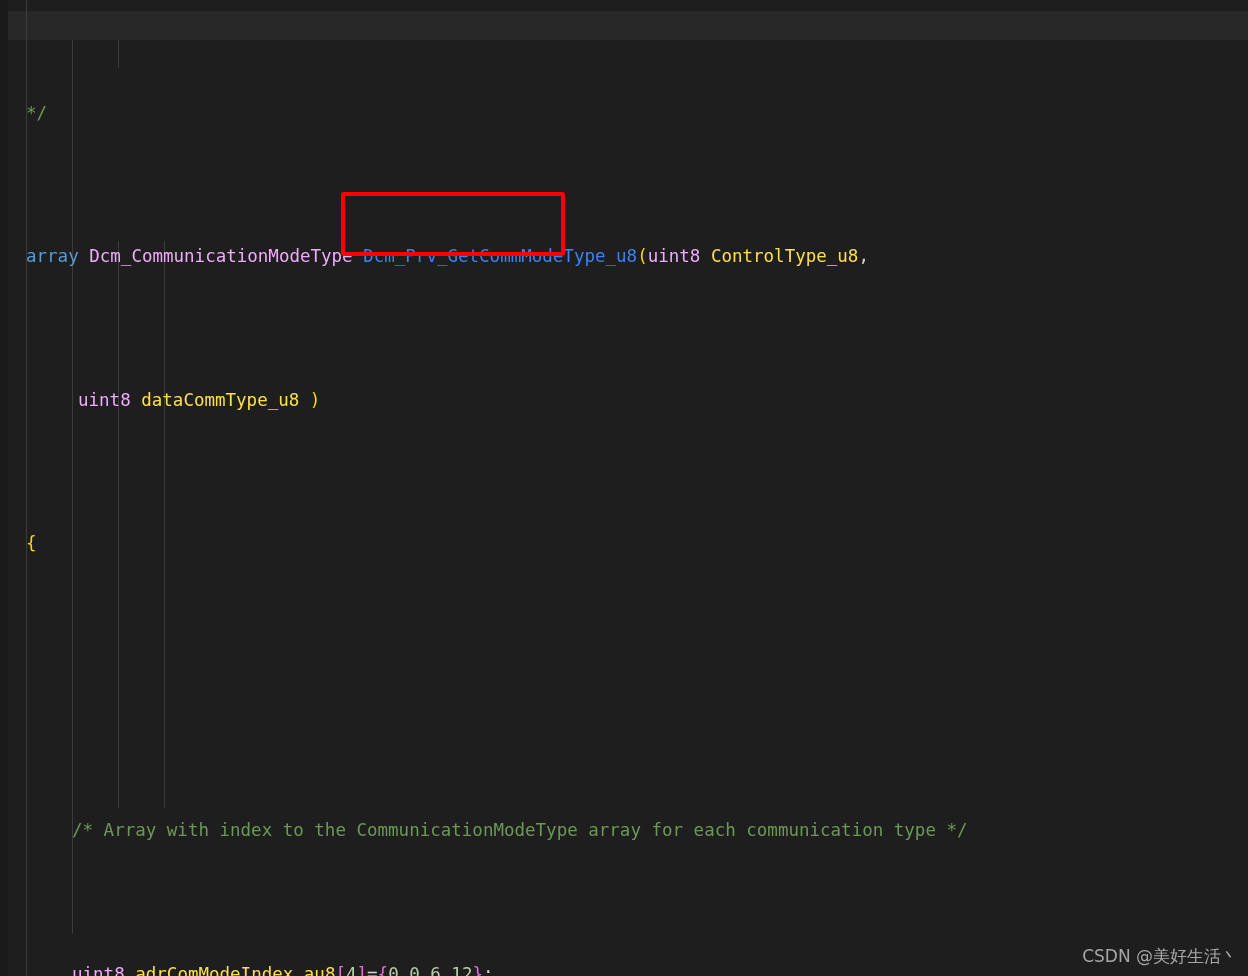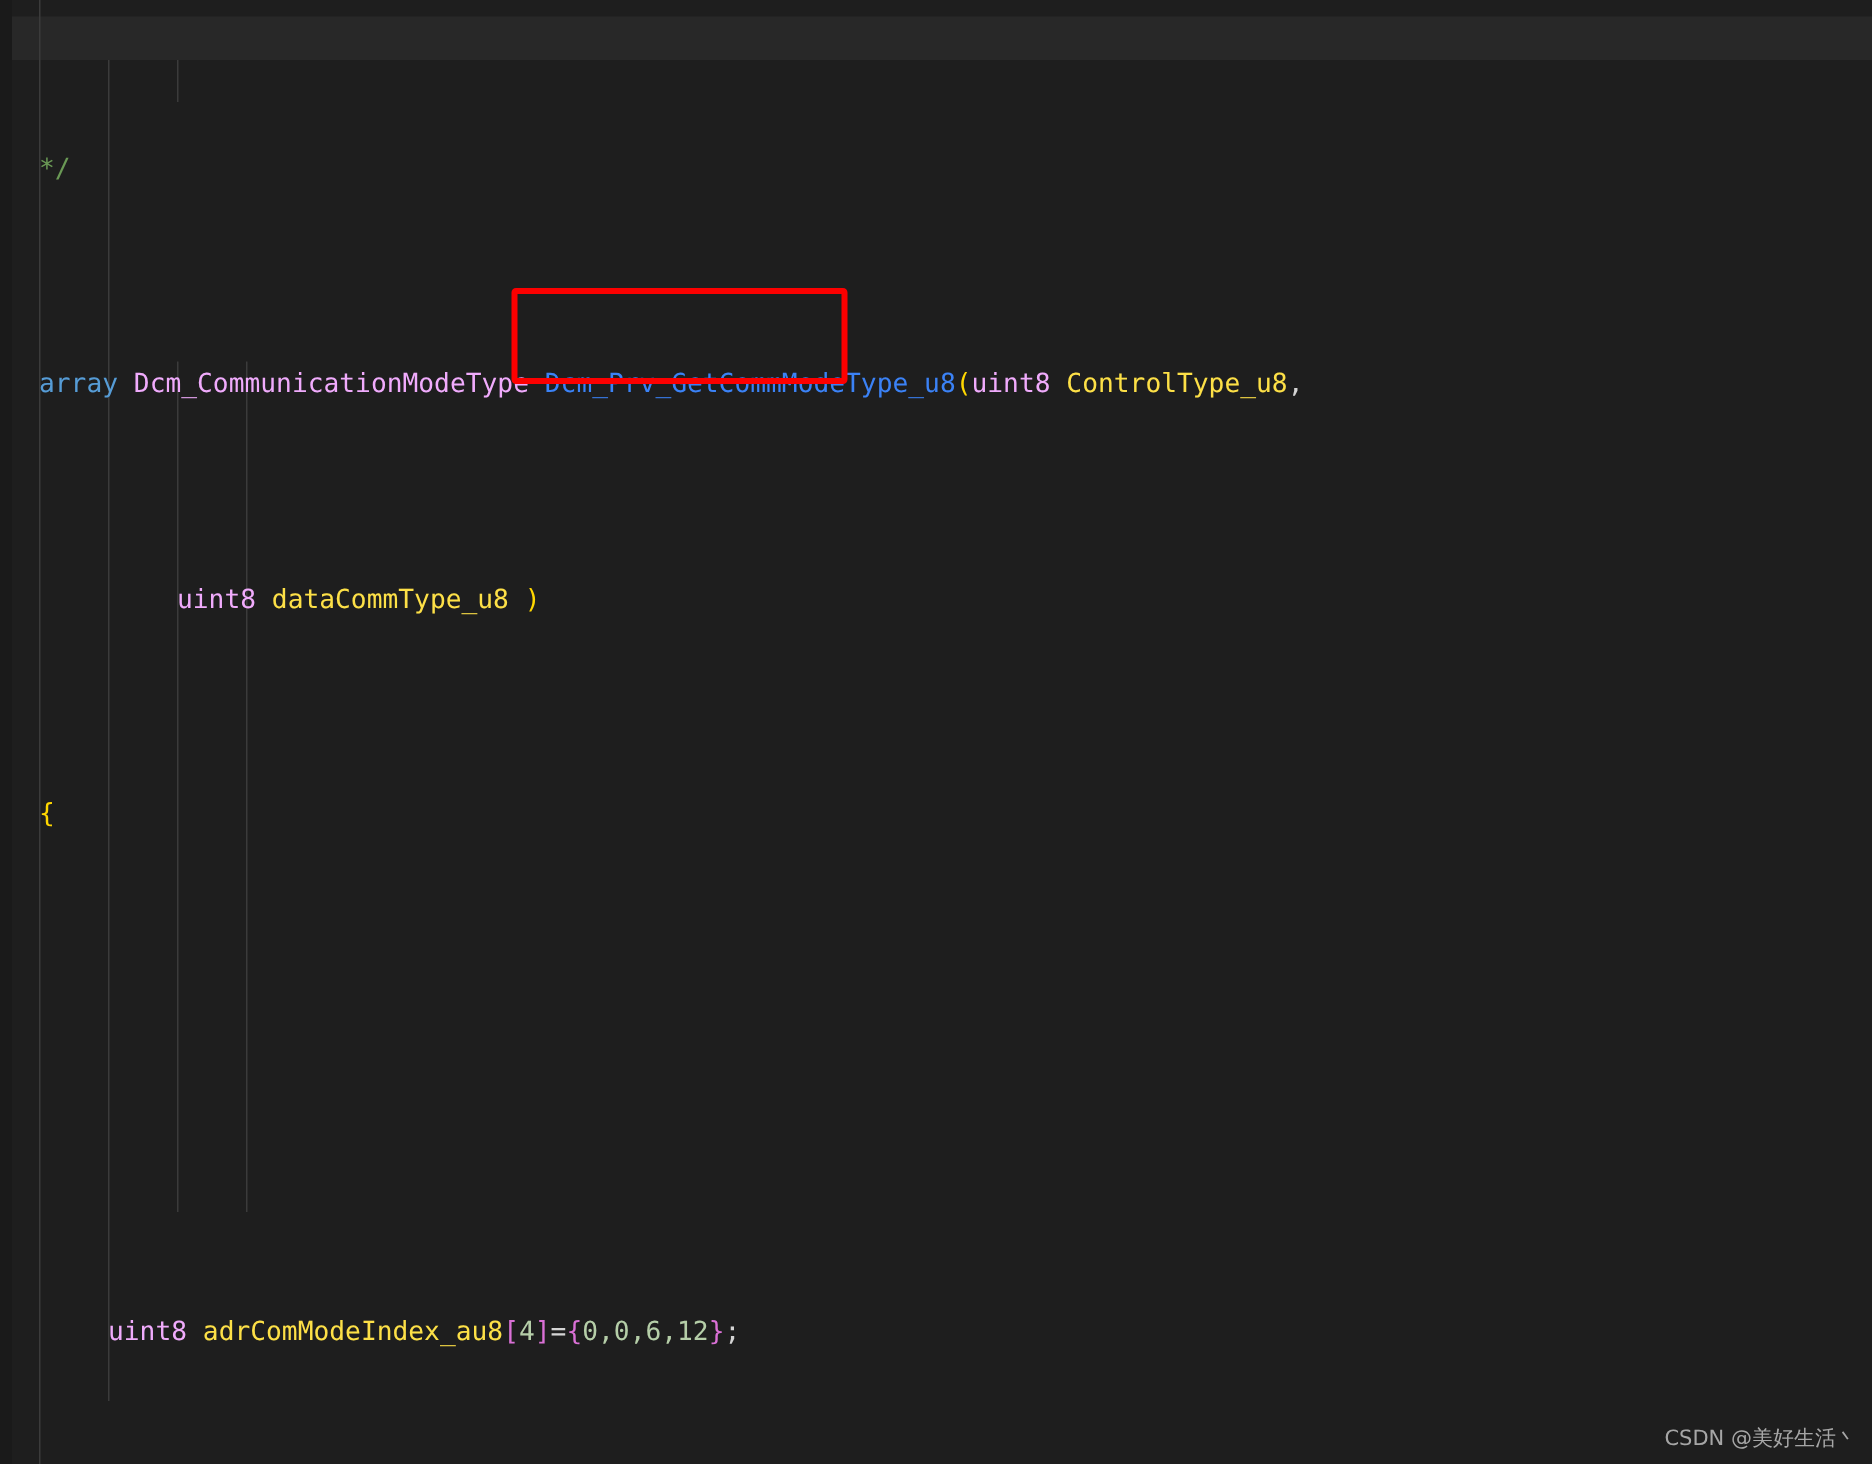--- a/index.html
+++ b/index.html
@@ -87,21 +87,21 @@
     box-sizing: border-box;
     z-index: 5;
     pointer-events: none;
   }
 
   
   #watermark {
     position: absolute;
     color: #b9b9b9;
     font-family: "DejaVu Sans", "Liberation Sans", sans-serif;
-    font-size: 14px;
+    font-size: 17px;
     z-index: 6;
     opacity: 0.88;
   }
 </style>
 </head>
 <body>
 
 <div id="editor">
 
   <div class="line-highlight" style="top:11px;height:29px;"></div>
@@ -116,29 +116,30 @@
 
   <div id="code" style="top: -16px;">
 
     
     <div class="ln"><span class="cmt">*/</span></div>
 
     
     <div class="ln" style="padding-left:26px;"><span class="kw">array</span><span class="op"> </span><span class="type">Dcm_CommunicationModeType</span><span class="op"> </span><span class="fn">Dcm_Prv_GetCommModeType_u8</span><span class="br1">(</span><span class="type">uint8</span><span class="op"> </span><span class="var">ControlType_u8</span><span class="op">,</span></div>
 
     
-    <div class="ln" style="padding-left:118px;"><span class="type">uint8</span><span class="op"> </span><span class="var">dataCommType_u8</span><span class="op"> </span><span class="br1">)</span></div>
+    <div class="ln" style="padding-left:78px;"><span class="type">uint8</span><span class="op"> </span><span class="var">dataCommType_u8</span><span class="op"> </span><span class="br1">)</span></div>
 
     
     <div class="ln"><span class="br1">{</span></div>
 
     
     <div class="ln"> </div>
 
     
+    <div class="ln" style="padding-left:72px;"><span class="cmt">/* Array with index to the CommunicationModeType array for each communication type */</span></div>
 
     
     <div class="ln" style="padding-left:72px;"><span class="type">uint8</span><span class="op"> </span><span class="var">adrComModeIndex_au8</span><span class="br2">[</span><span class="num">4</span><span class="br2">]</span><span class="op">=</span><span class="br2">{</span><span class="num">0,0,6,12</span><span class="br2">}</span><span class="op">;</span></div>
 
     
     
 
     
     
 

